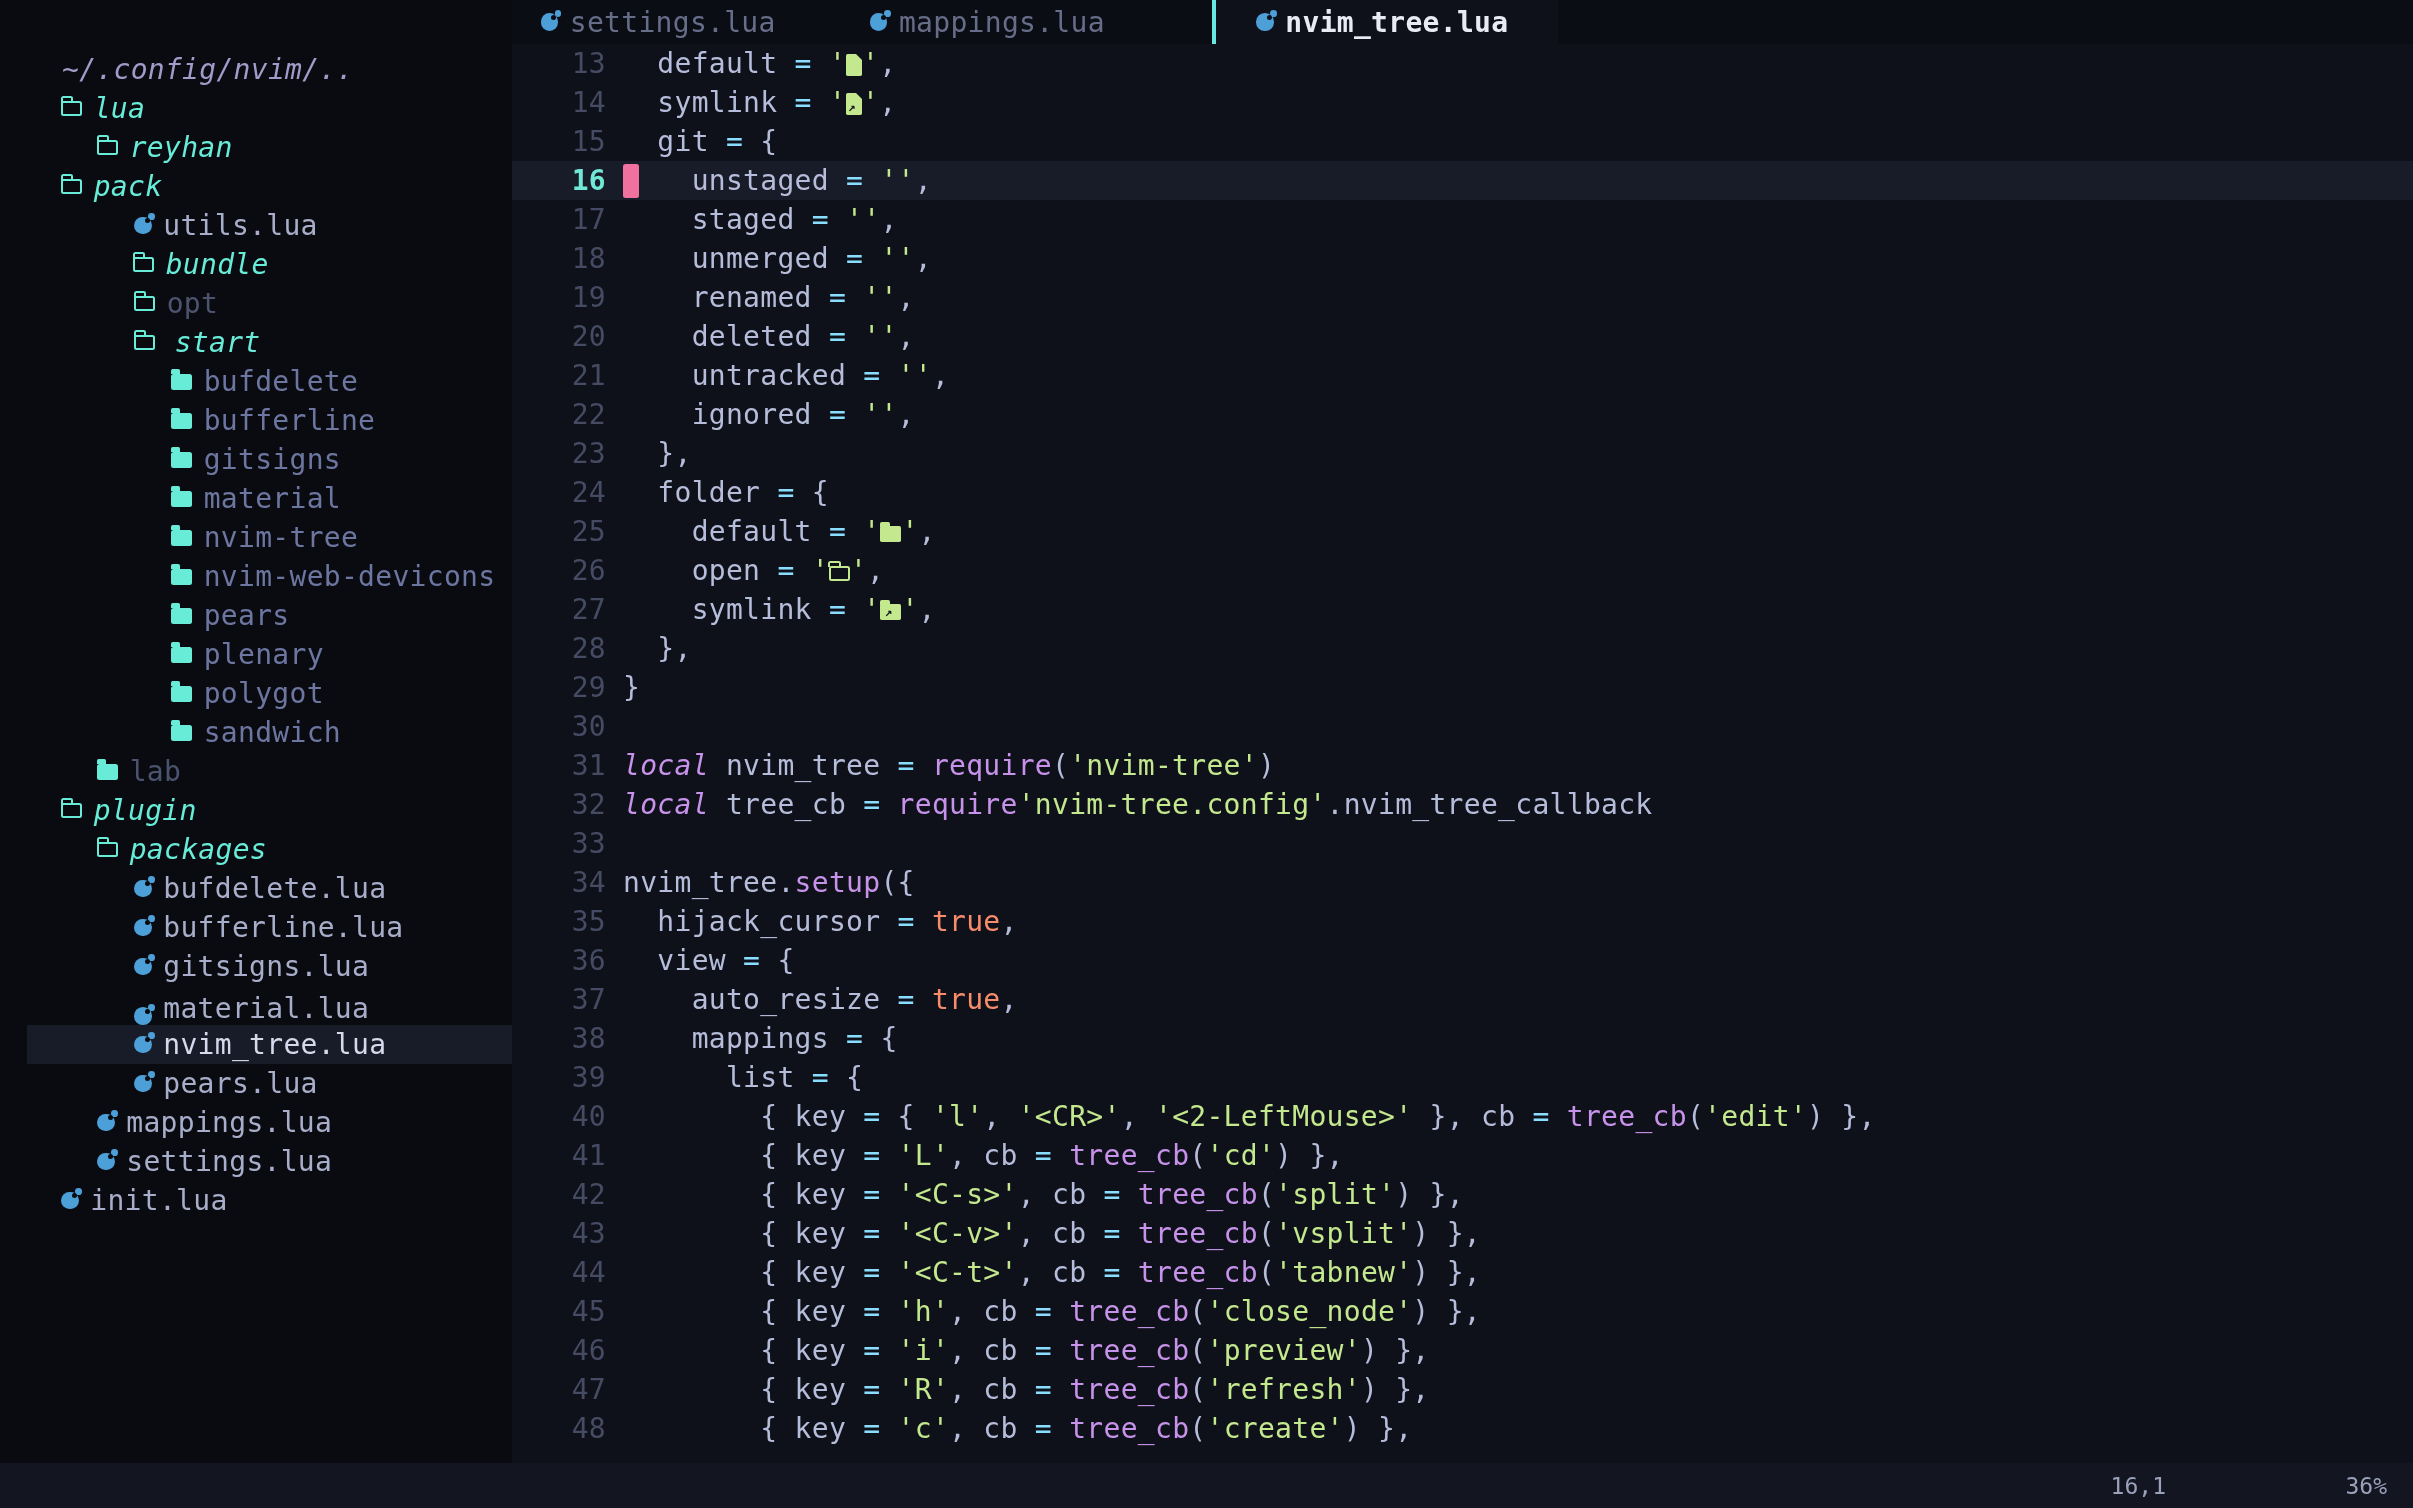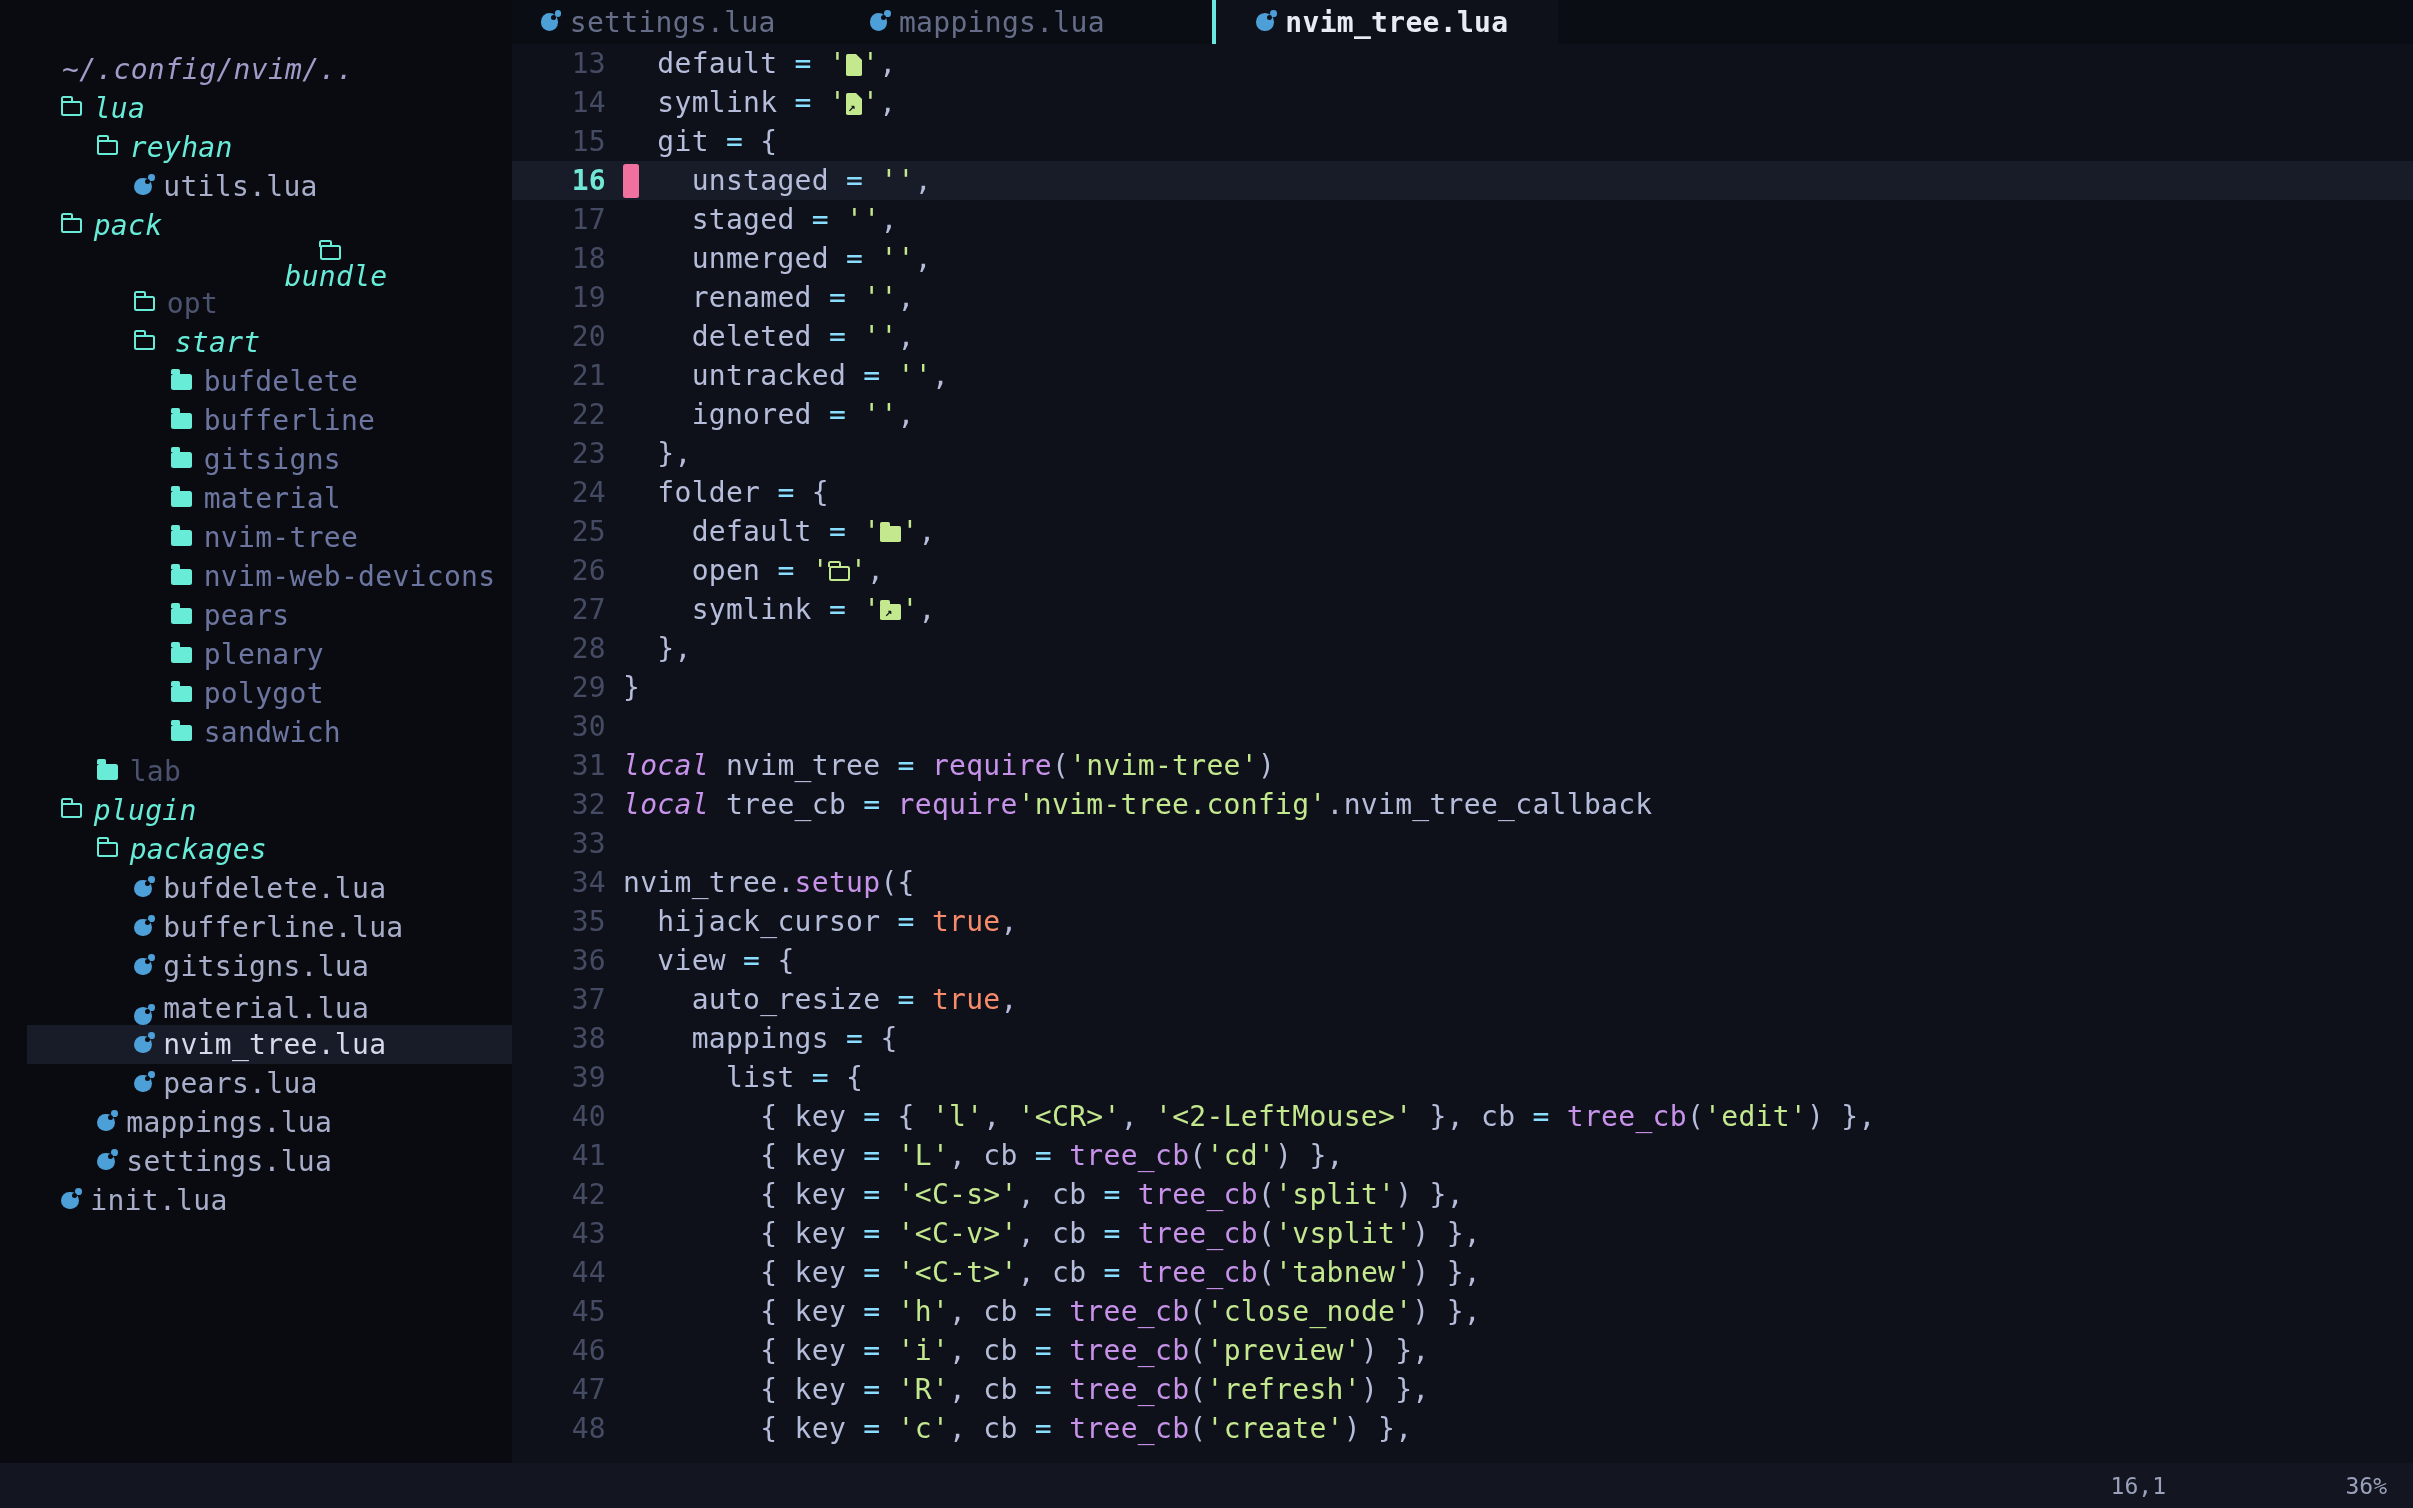--- a/index.html
+++ b/index.html
@@ -107,29 +107,29 @@
         <span class="lbl-root">~/.config/nvim/..</span>
       </div>
     <div class="trow" style="padding-left: 34px;">
           <span class="tic tic-folder-open"></span>
           <span class="lbl-open">lua</span>
         </div>
         <div class="trow" style="padding-left: 70px;">
           <span class="tic tic-folder-open"></span>
           <span class="lbl-open">reyhan</span>
         </div>
+        <div class="trow" style="padding-left: 34px;">
+          <span class="tic tic-folder-open"></span>
+          <span class="lbl-open">pack</span>
+        </div>
         <div class="trow" style="padding-left: 107px;">
           <span class="tic tic-lua"></span>
           <span class="lbl-file">utils.lua</span>
         </div>
-        <div class="trow" style="padding-left: 34px;">
-          <span class="tic tic-folder-open"></span>
-          <span class="lbl-open">pack</span>
-        </div>
-        <div class="trow" style="padding-left: 106px; flex-direction: column;">
+        <div class="trow" style="padding-left: 106px;">
           <span class="tic tic-folder-open"></span>
           <span class="lbl-open">bundle</span>
         </div>
         <div class="trow" style="padding-left: 107px;">
           <span class="tic tic-folder-open"></span>
           <span class="lbl-dim">opt</span>
         </div>
         <div class="trow" style="padding-left: 107px; gap: 8px;">
           <span class="tic tic-folder-open"></span>
           <span class="lbl-open">start</span>

